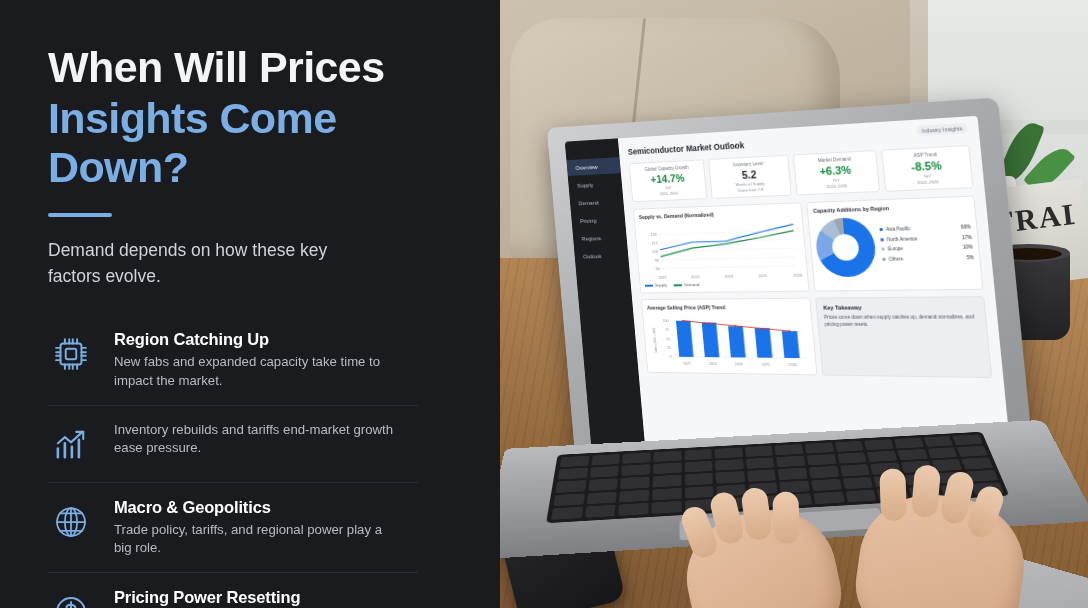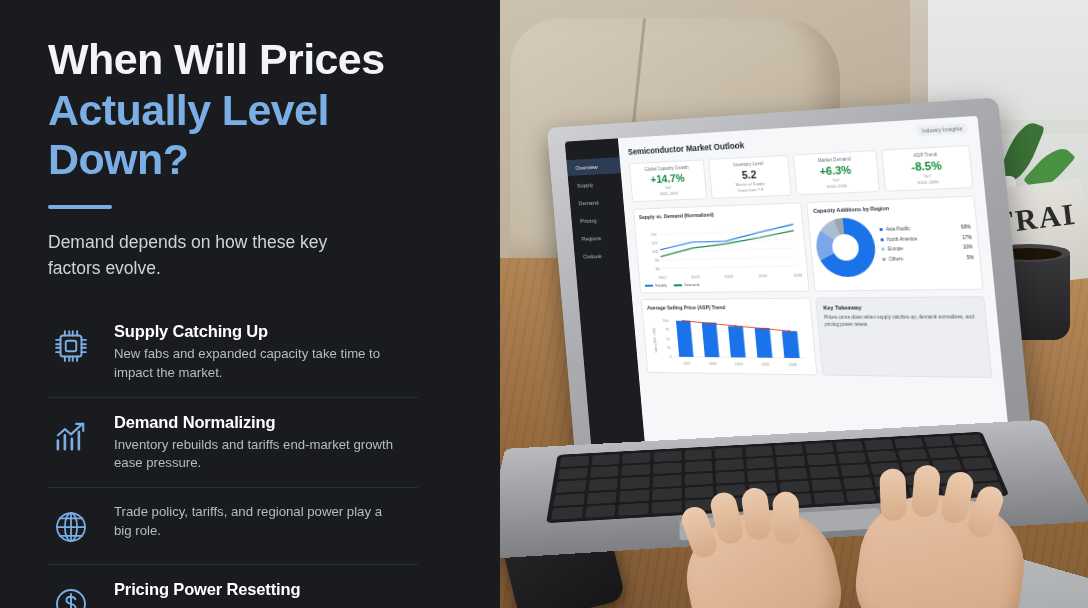--- a/index.html
+++ b/index.html
@@ -12,21 +12,21 @@
   .page { position: relative; width: 1088px; height: 608px; display: flex; }
 
   
   .left-panel {
     width: 500px; height: 608px;
     background: #191b1e;
     padding: 36px 40px 0 48px;
     position: relative;
     flex: 0 0 500px;
   }
-  .headline { }
+  .headline { margin-top: 8px; }
   .headline-l1 {
     font-size: 43px; font-weight: 700; color: #f2f4f6;
     letter-spacing: -0.6px; line-height: 1.08;
   }
   .headline-l2 {
     font-size: 43px; font-weight: 700; color: #7aaee4;
     letter-spacing: -0.6px; line-height: 1.12; margin-top: 4px;
   }
   .accent-bar {
     width: 64px; height: 4px; background: #7aaee4;
@@ -274,66 +274,66 @@
 </style>
 </head>
 <body>
 
 <div class="page">
 
   <div class="left-panel">
 
     <div class="headline">
       <div class="headline-l1">When Will Prices</div>
-      <div class="headline-l2">Actually Level Down?</div>
+      <div class="headline-l2">Insights Come Down?</div>
     </div>
 
     <div class="accent-bar"></div>
 
     <div class="subtitle">Demand depends on how these key factors evolve.</div>
 
     <div class="factor-list">
 
       <div class="factor">
         <span class="factor-icon">
           <svg width="42" height="42" viewBox="0 0 48 48" fill="none" stroke="#7aaee4" stroke-width="2.2" stroke-linecap="round">
             <rect x="12" y="12" width="24" height="24" rx="3"></rect>
             <rect x="18" y="18" width="12" height="12" rx="2"></rect>
             <path d="M17 12V7M22 12V7M26 12V7M31 12V7M17 41v-5M22 41v-5M26 41v-5M31 41v-5M12 17H7M12 22H7M12 26H7M12 31H7M41 17h-5M41 22h-5M41 26h-5M41 31h-5"></path>
           </svg>
         </span>
         <div class="factor-text">
-          <div class="factor-title">Supply Catching Up</div>
+          <div class="factor-title">Region Catching Up</div>
           <div class="factor-desc">New fabs and  expanded capacity take time to impact the market.</div>
         </div>
       </div>
 
       <div class="factor">
         <span class="factor-icon">
           <svg width="42" height="42" viewBox="0 0 48 48" fill="none" stroke="#7aaee4" stroke-width="3" stroke-linecap="round">
             <path d="M9 38V28M17 38V22M25 38V26M33 38V18"></path>
             <path d="M9 22l8-7 7 6 13-12" stroke-width="2.4"></path>
             <path d="M30 9h8v8" stroke-width="2.4"></path>
           </svg>
         </span>
         <div class="factor-text">
-          <div class="factor-title">Demand Normalizing</div>
           <div class="factor-desc">Inventory rebuilds and tariffs end-market growth ease pressure.</div>
         </div>
       </div>
 
       <div class="factor">
         <span class="factor-icon">
           <svg width="42" height="42" viewBox="0 0 48 48" fill="none" stroke="#7aaee4" stroke-width="2" stroke-linecap="round">
             <circle cx="24" cy="24" r="16"></circle>
             <ellipse cx="24" cy="24" rx="7" ry="16"></ellipse>
             <path d="M8 24h32M11 14h26M11 34h26M24 8v32"></path>
           </svg>
         </span>
         <div class="factor-text">
+          <div class="factor-title">Macro &amp; Geopolitics</div>
           <div class="factor-desc">Trade policy, tariffs, and regional power play a big role.</div>
         </div>
       </div>
 
       <div class="factor">
         <span class="factor-icon">
           <svg width="42" height="42" viewBox="0 0 48 48" fill="none" stroke="#7aaee4" stroke-width="2.2" stroke-linecap="round">
             <circle cx="24" cy="24" r="16"></circle>
             <path d="M29 18.5c-1-1.8-3-2.7-5.2-2.7-2.9 0-5 1.6-5 3.9 0 2.4 2 3.4 5 4.1 3.2.8 5.4 1.8 5.4 4.4 0 2.5-2.3 4.1-5.4 4.1-2.5 0-4.6-1-5.6-2.9"></path>
             <path d="M24 12.5v23"></path>

